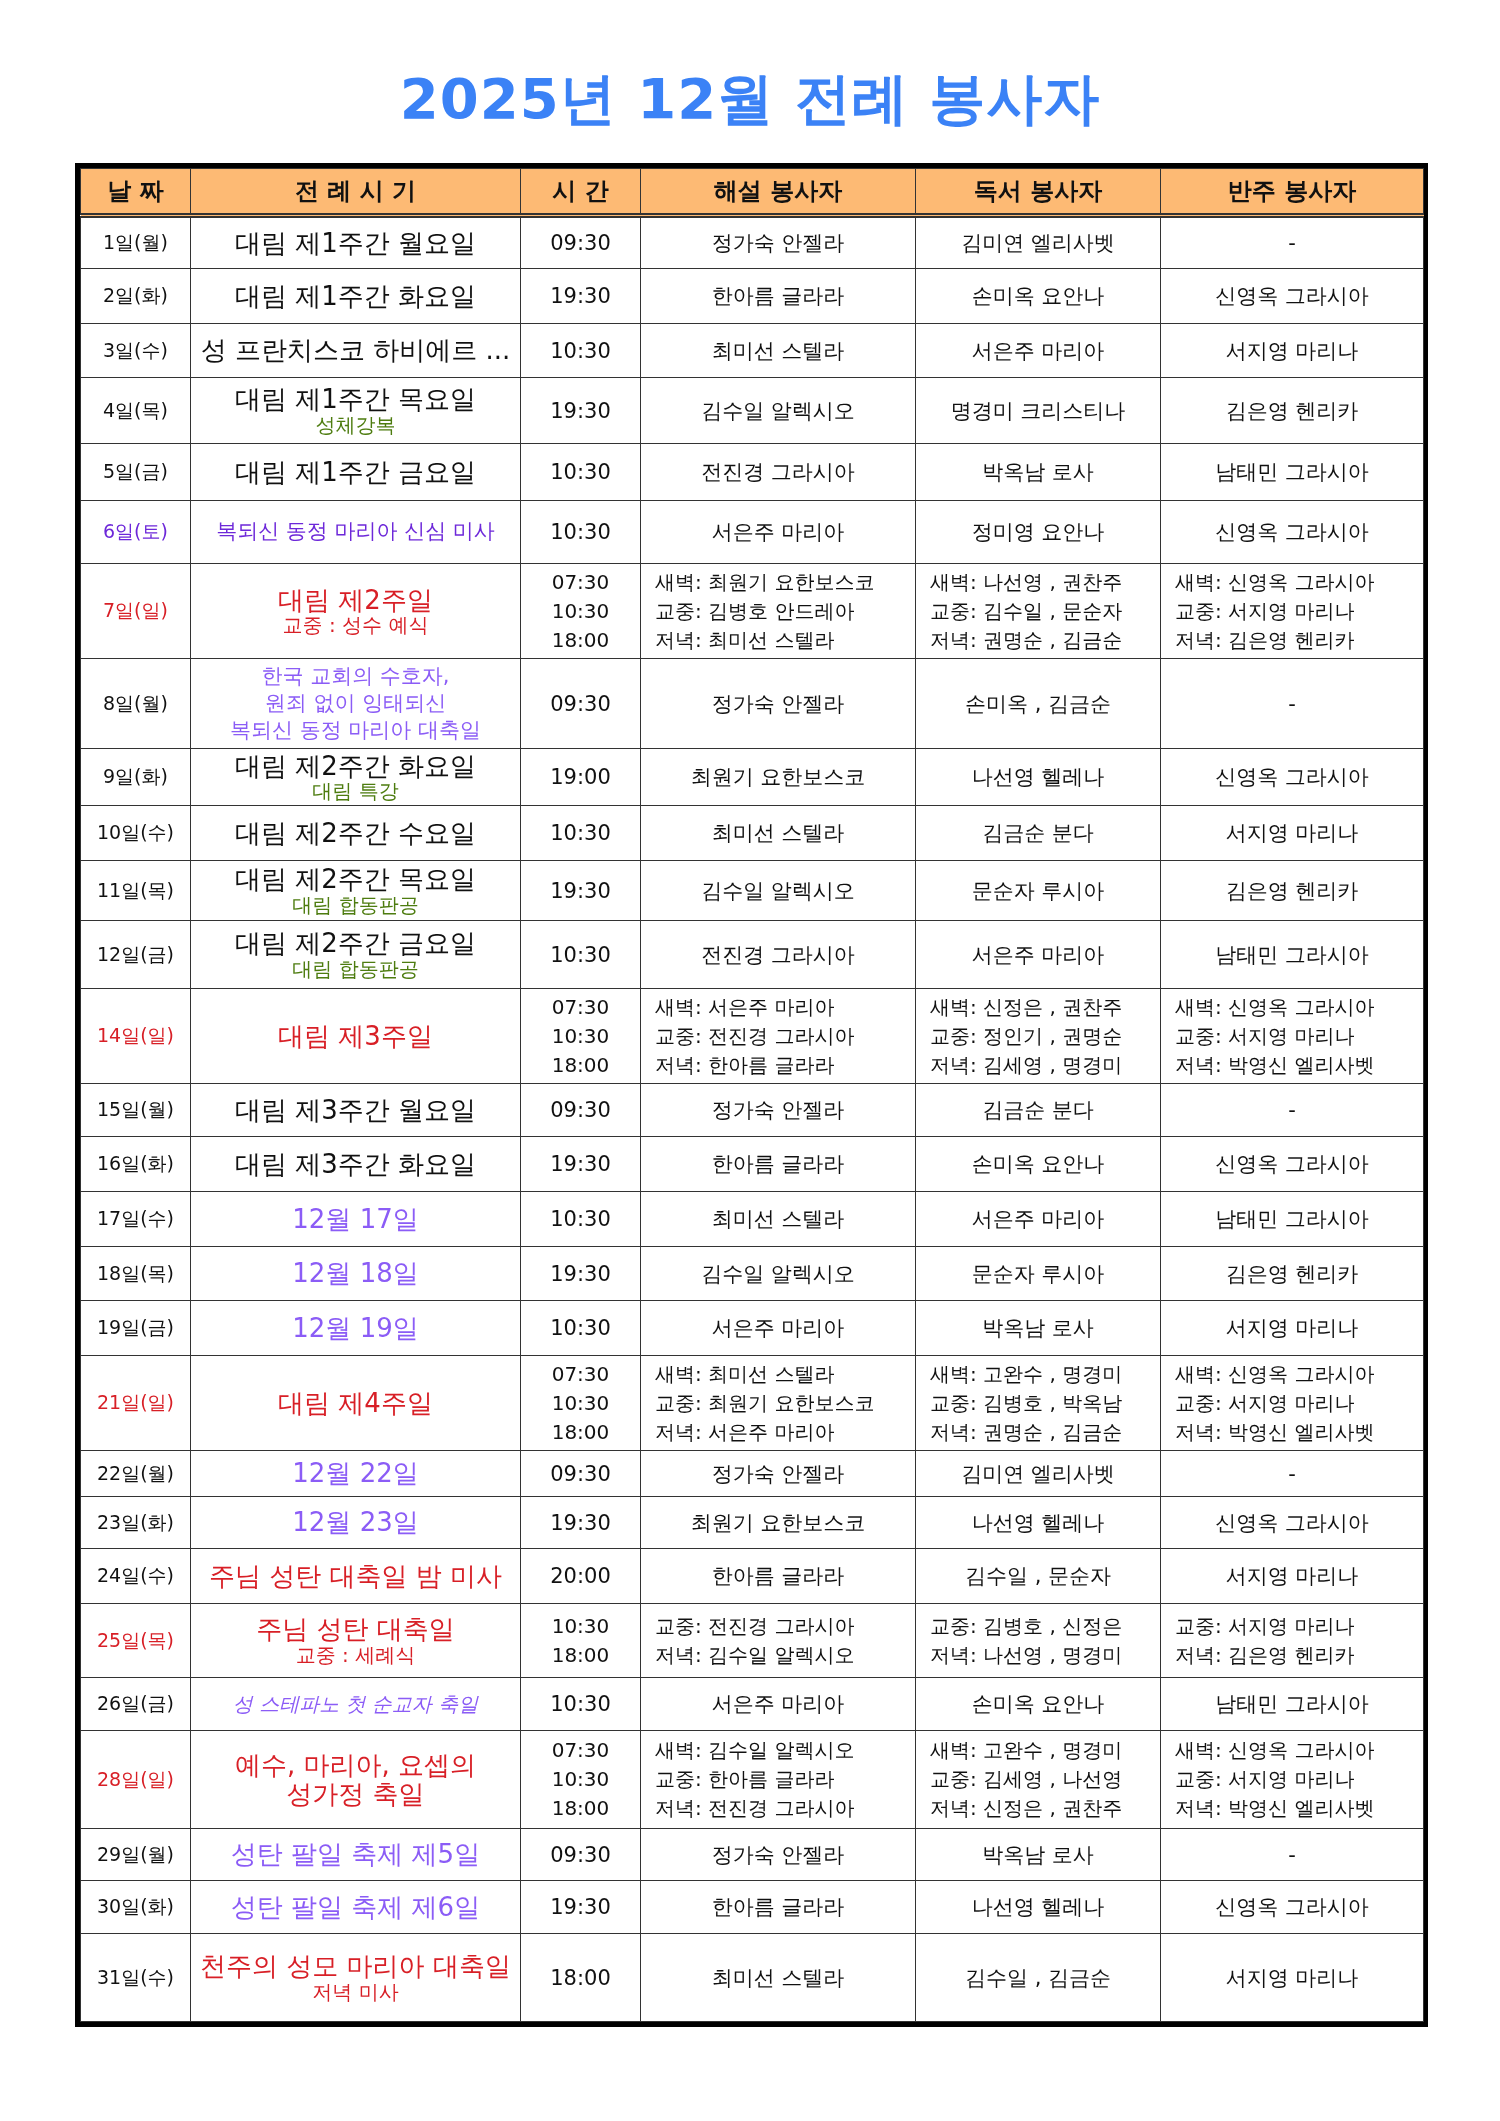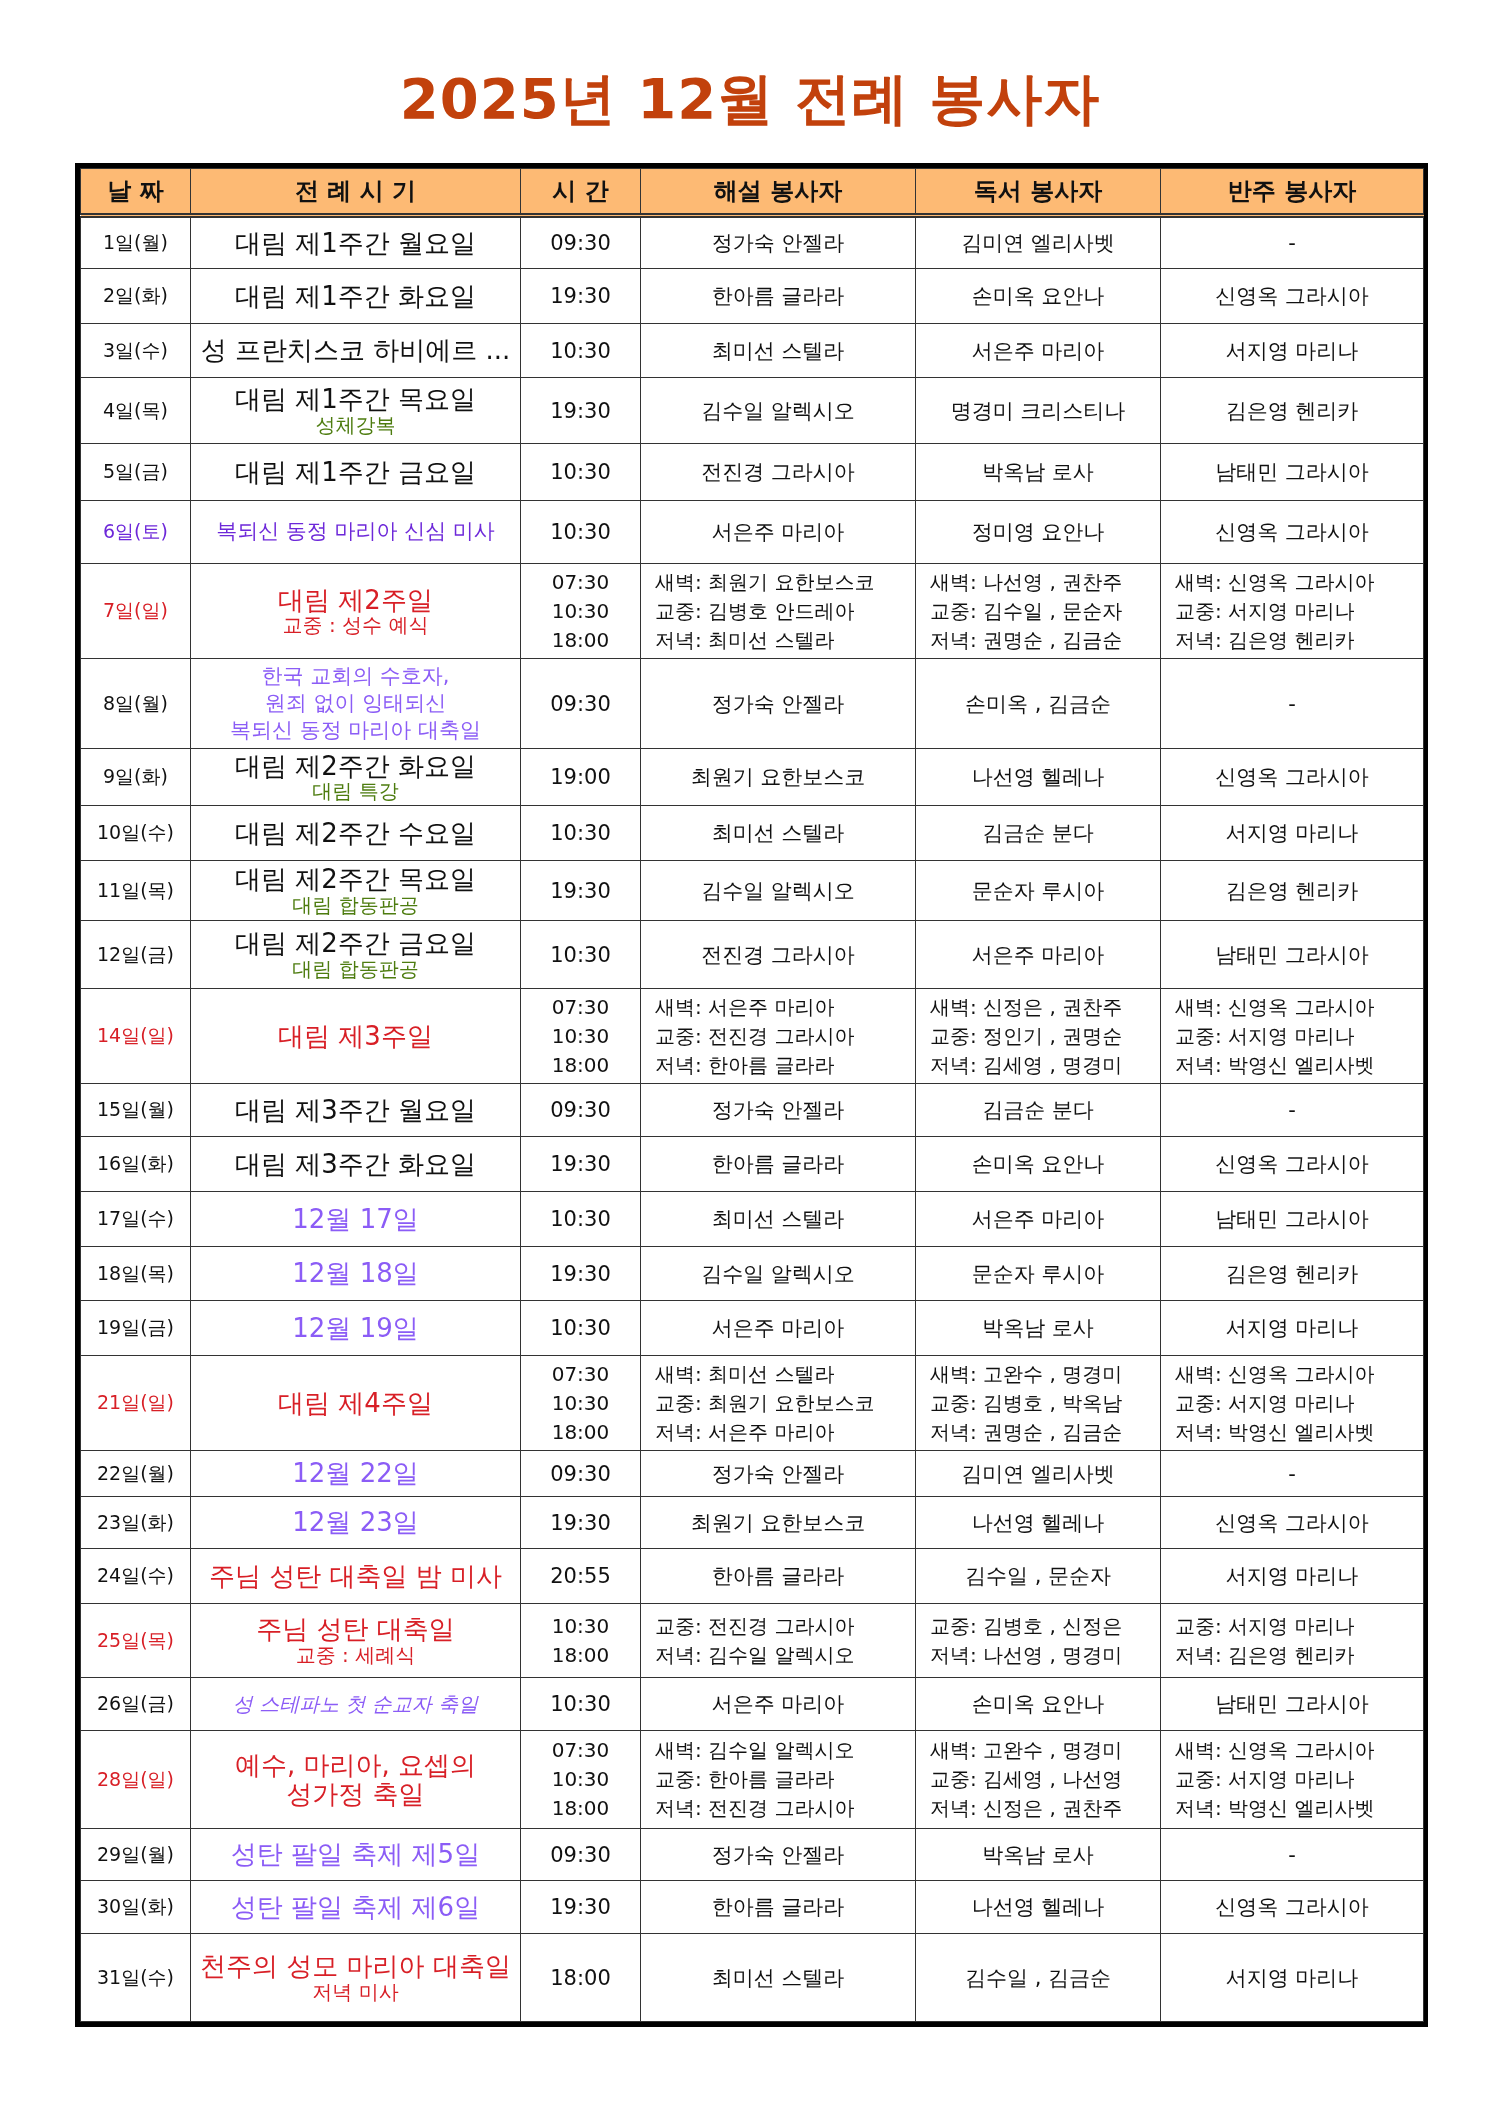--- a/index.html
+++ b/index.html
@@ -1,17 +1,17 @@
 <!DOCTYPE html>
 <html><head>
 <meta charset="utf-8">
 <style>
   html, body { margin:0; padding:0; background:#ffffff; }
   body { width:1500px; height:2121px; position:relative; font-family:"DejaVu Sans","Liberation Sans",sans-serif; color:#111; }
-  .title { position:absolute; left:0; top:62px; width:1500px; text-align:center; font-size:56px; font-weight:bold; color:#c2410c; letter-spacing:1px; }
+  .title { position:absolute; left:0; top:62px; width:1500px; text-align:center; font-size:56px; font-weight:bold; color:#3b82f6; letter-spacing:1px; }
   .tbl { position:absolute; left:75px; top:163px; width:1353px; border:5px solid #000; box-sizing:border-box; }
   table { border-collapse:collapse; width:100%; table-layout:fixed; }
   th, td { border:1.5px solid #333; text-align:center; vertical-align:middle; padding:0; }
   thead th { background:#fdba74; font-size:24px; font-weight:bold; height:44px; border-bottom:5px double #333; }
   td { font-size:21px; }
   .date { font-size:19px; }
   .event { font-size:26px; line-height:1.1; }
   .sub { font-size:20px; color:#4d7c0f; line-height:1.1; }
   .lines { text-align:left; padding-left:14px; font-size:20px; line-height:1.45; }
   .times { font-size:20px; line-height:1.45; }
@@ -308,21 +308,21 @@
           <td>19:30</td>
           <td>최원기 요한보스코</td>
           <td>나선영 헬레나</td>
           <td>신영옥 그라시아</td>
         </tr>
         <tr style="height: 55px;">
           <td class="date">24일(수)</td>
           <td>
             <div class="event red">주님 성탄 대축일 밤 미사</div>
           </td>
-          <td>20:55</td>
+          <td>20:00</td>
           <td>한아름 글라라</td>
           <td>김수일 , 문순자</td>
           <td>서지영 마리나</td>
         </tr>
         <tr style="height: 74px;">
           <td class="date red">25일(목)</td>
           <td>
             <div class="event red">주님 성탄 대축일</div>
             <div class="sub red">교중 : 세례식</div>
           </td>

